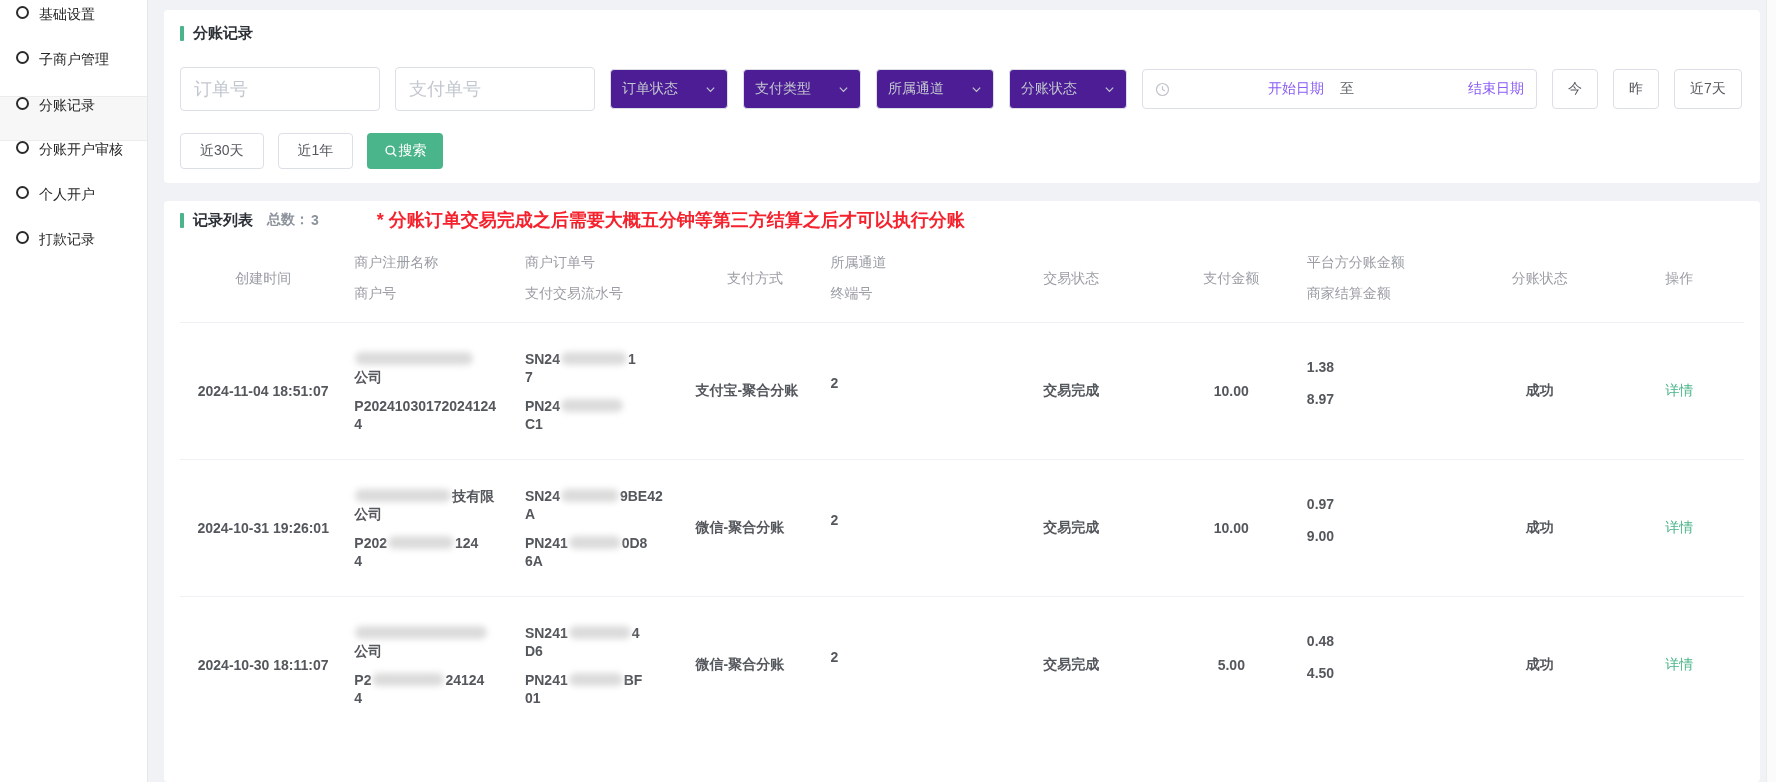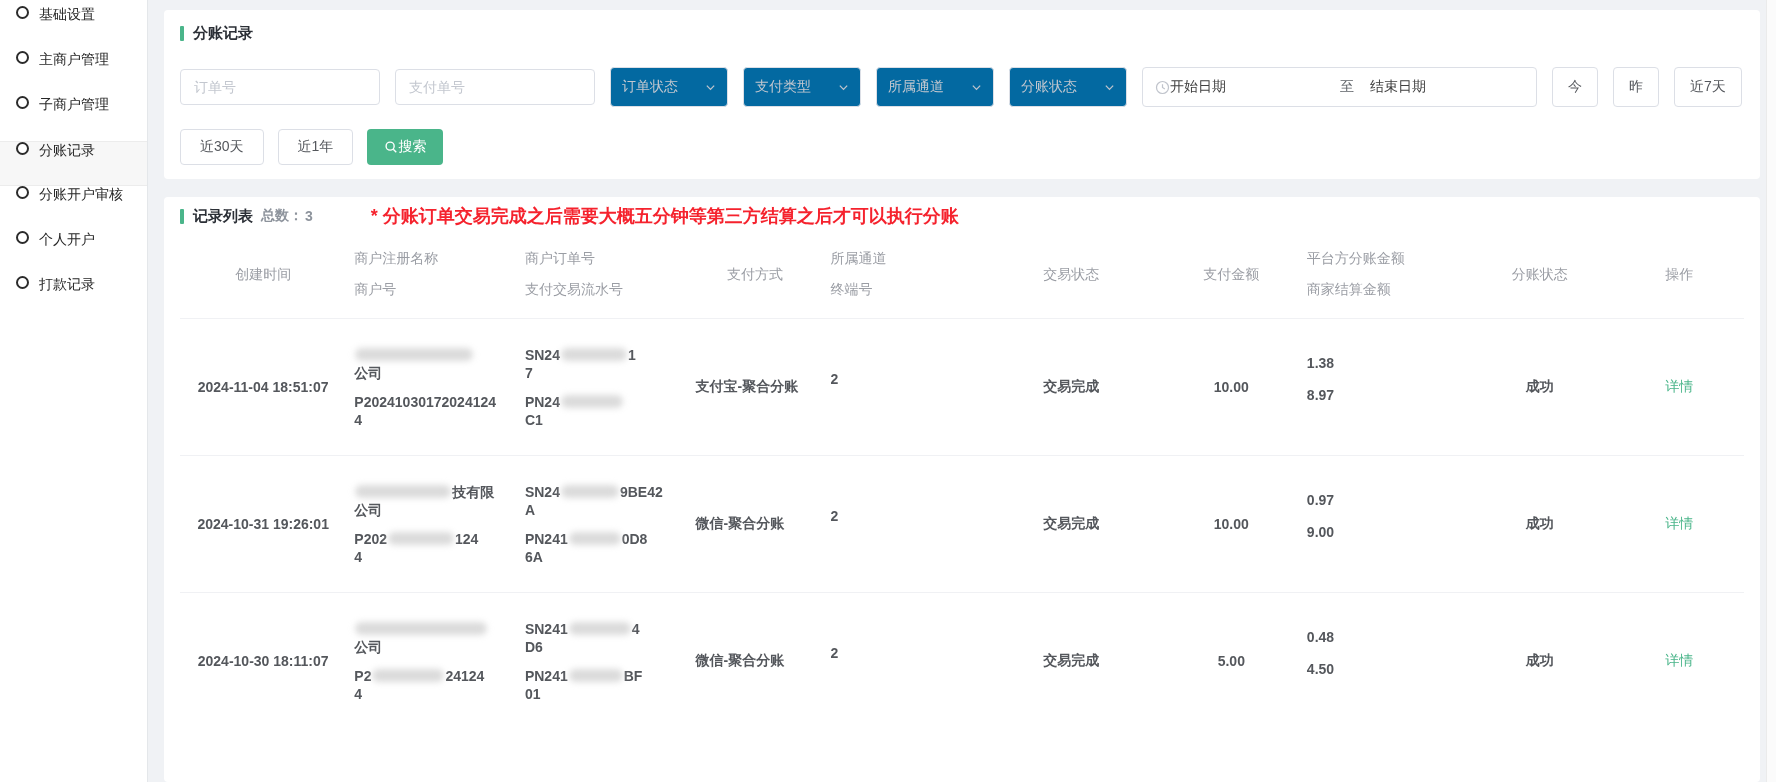--- a/index.html
+++ b/index.html
@@ -17,39 +17,39 @@
   .side-item .ring{width:9px;height:9px;border:2px solid #2b2b2b;border-radius:50%;flex-shrink:0;background:#fff}
   .side-item.active{background:#f7f7f7;border-top:1px solid #ececec;border-bottom:1px solid #ececec}
 
   
   .content{flex:1;min-width:0;padding:10px 6px 0 16px;display:flex;flex-direction:column;gap:18px;box-sizing:border-box}
   .card{background:#fff;border-radius:4px;padding:14px 16px;box-sizing:border-box}
   .card-title{display:flex;align-items:center;gap:9px;font-size:15px;font-weight:700;color:#2b2f36}
   .bar{width:4px;height:15px;border-radius:1px}
 
   .filter-row{display:flex;align-items:center;gap:15px;margin-top:24px}
-  .text-input{width:200px;height:36px;border:1px solid #dcdfe6;border-radius:4px;padding:0 13px;font-size:14px;box-sizing:border-box;color:#303133;outline:none}
+  .text-input{width:200px;height:44px;border:1px solid #dcdfe6;border-radius:4px;padding:0 13px;font-size:18px;box-sizing:border-box;color:#303133;outline:none}
   .text-input::placeholder{color:#c3c7cf}
-  .select{width:118px;height:40px;border:1px solid #dcdfe6;border-radius:4px;display:flex;align-items:center;justify-content:space-between;padding:0 11px;box-sizing:border-box;color:#c3c7cf;font-size:14px;cursor:pointer;background:#0369a1}
+  .select{width:118px;height:40px;border:1px solid #dcdfe6;border-radius:4px;display:flex;align-items:center;justify-content:space-between;padding:0 11px;box-sizing:border-box;color:#c3c7cf;font-size:14px;cursor:pointer;background:#4c1d95}
   .chev{width:11px;height:11px;flex-shrink:0}
   .date-range{width:395px;height:40px;border:1px solid #dcdfe6;border-radius:4px;display:flex;align-items:center;padding:0 12px;box-sizing:border-box;font-size:14px;background:#fff;cursor:pointer}
-  .date-range .seg{flex:1;text-align:left;color:#404040}
+  .date-range .seg{flex:1;text-align:right;color:#8b5cf6}
   .date-range .sep{width:46px;text-align:center;color:#5f6368}
   .clock{width:15px;height:15px;flex-shrink:0}
 
   .btn{height:40px;padding:0 15px;border:1px solid #dcdfe6;border-radius:4px;background:#fff;font-size:14px;color:#54575c;display:flex;align-items:center;justify-content:center;cursor:pointer;box-sizing:border-box}
   .btn.sm{height:36px;padding:0 19px}
   .filter-row2{display:flex;align-items:center;gap:14px;margin-top:22px}
   .search-btn{height:36px;padding:0 17px;border:none;border-radius:4px;color:#fff;font-size:14px;display:flex;align-items:center;gap:0;cursor:pointer}
 
   
   .list-card{flex:1;min-height:0;overflow:hidden;padding-top:7px}
   .list-header{display:flex;align-items:center;font-size:14px}
   .list-title{font-size:15px;font-weight:700;color:#2b2f36;margin-left:9px}
-  .total-label{margin-left:8px;color:#8d939c;font-weight:700}
+  .total-label{margin-left:14px;color:#8d939c;font-weight:700}
   .total-value{color:#8d939c;font-weight:700;margin-left:2px}
   .notice{margin-left:58px;color:#f5222d;font-weight:700;font-size:18px}
 
   table{width:100%;border-collapse:collapse;table-layout:fixed;margin-top:2px}
   thead th{font-weight:400;color:#9a9da4;font-size:14px;padding:13px 8px;vertical-align:middle}
   thead .hline{line-height:31px;white-space:nowrap}
   .c1{width:10.7%}.c2{width:11%}.c3{width:11%}.c4{width:8.5%}.c5{width:10%}
   .c6{width:12%}.c7{width:8.5%}.c8{width:10.7%}.c9{width:9.5%}.c10{width:8.1%}
   tbody td{border-top:1px solid #f0f1f4;font-size:14px;font-weight:700;color:#54575c;padding:8px;height:137px;box-sizing:border-box;vertical-align:middle}
   .al{text-align:left}.ac{text-align:center}
@@ -70,24 +70,20 @@
 <div class="page">
 
   <aside class="sidebar">
     <div id="sidebar-menu">
         <div class="side-item">
           <span class="ring"></span>
           <span>基础设置</span>
         </div>
         <div class="side-item">
           <span class="ring"></span>
-          <span>主商户管理</span>
-        </div>
-        <div class="side-item">
-          <span class="ring"></span>
           <span>子商户管理</span>
         </div>
         <div class="side-item active">
           <span class="ring"></span>
           <span>分账记录</span>
         </div>
         <div class="side-item">
           <span class="ring"></span>
           <span>分账开户审核</span>
         </div>

